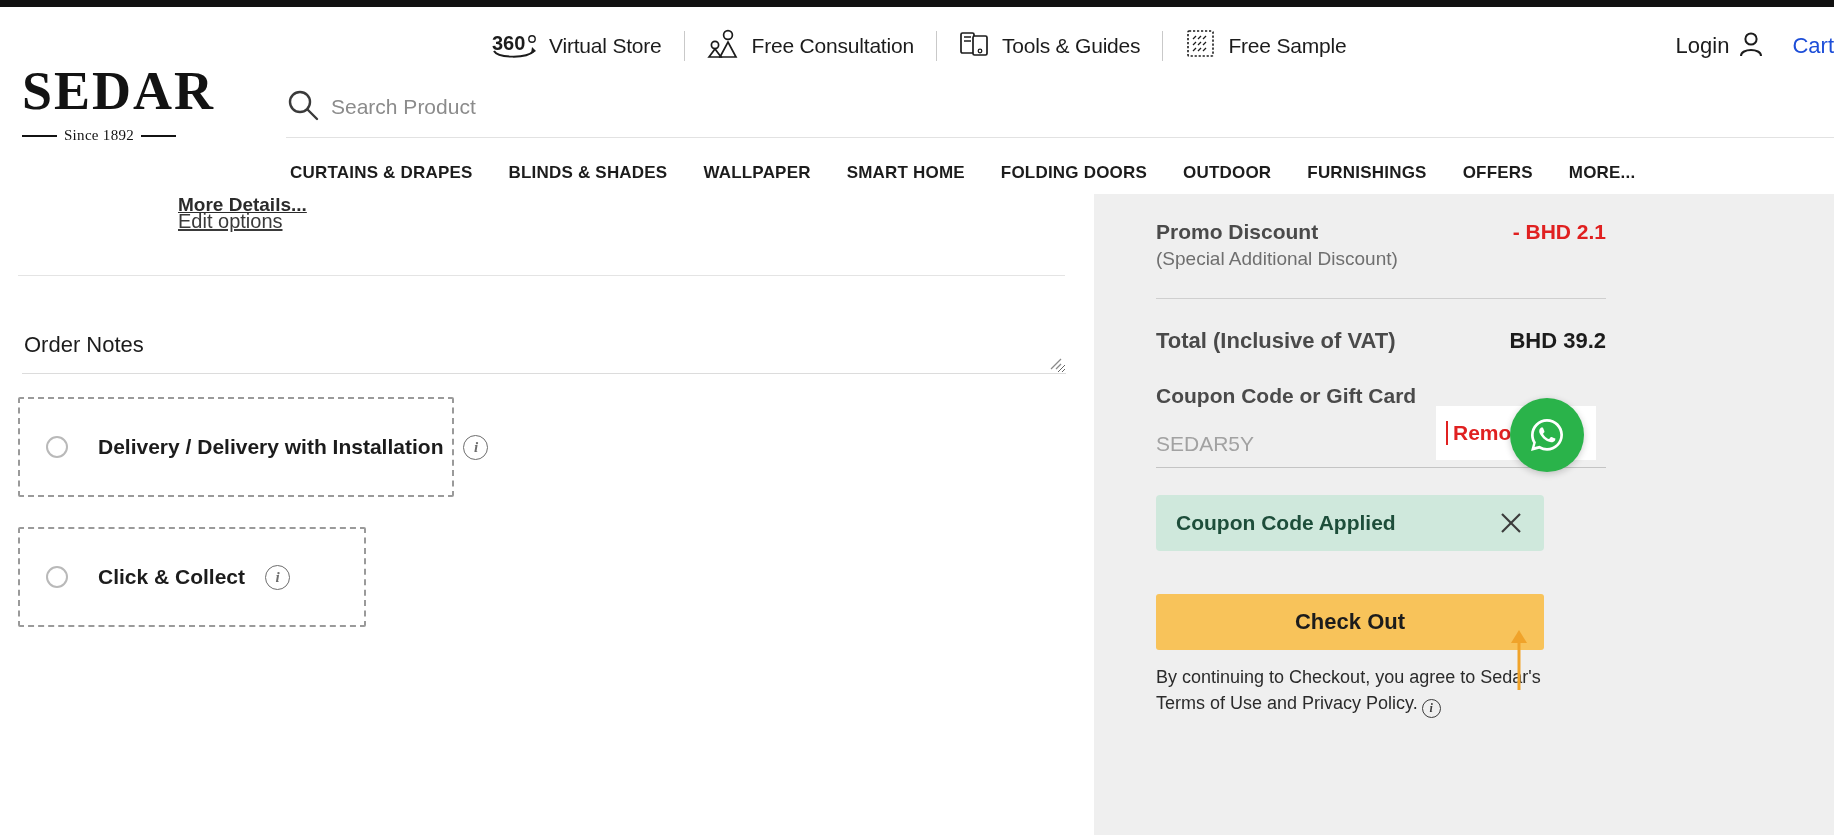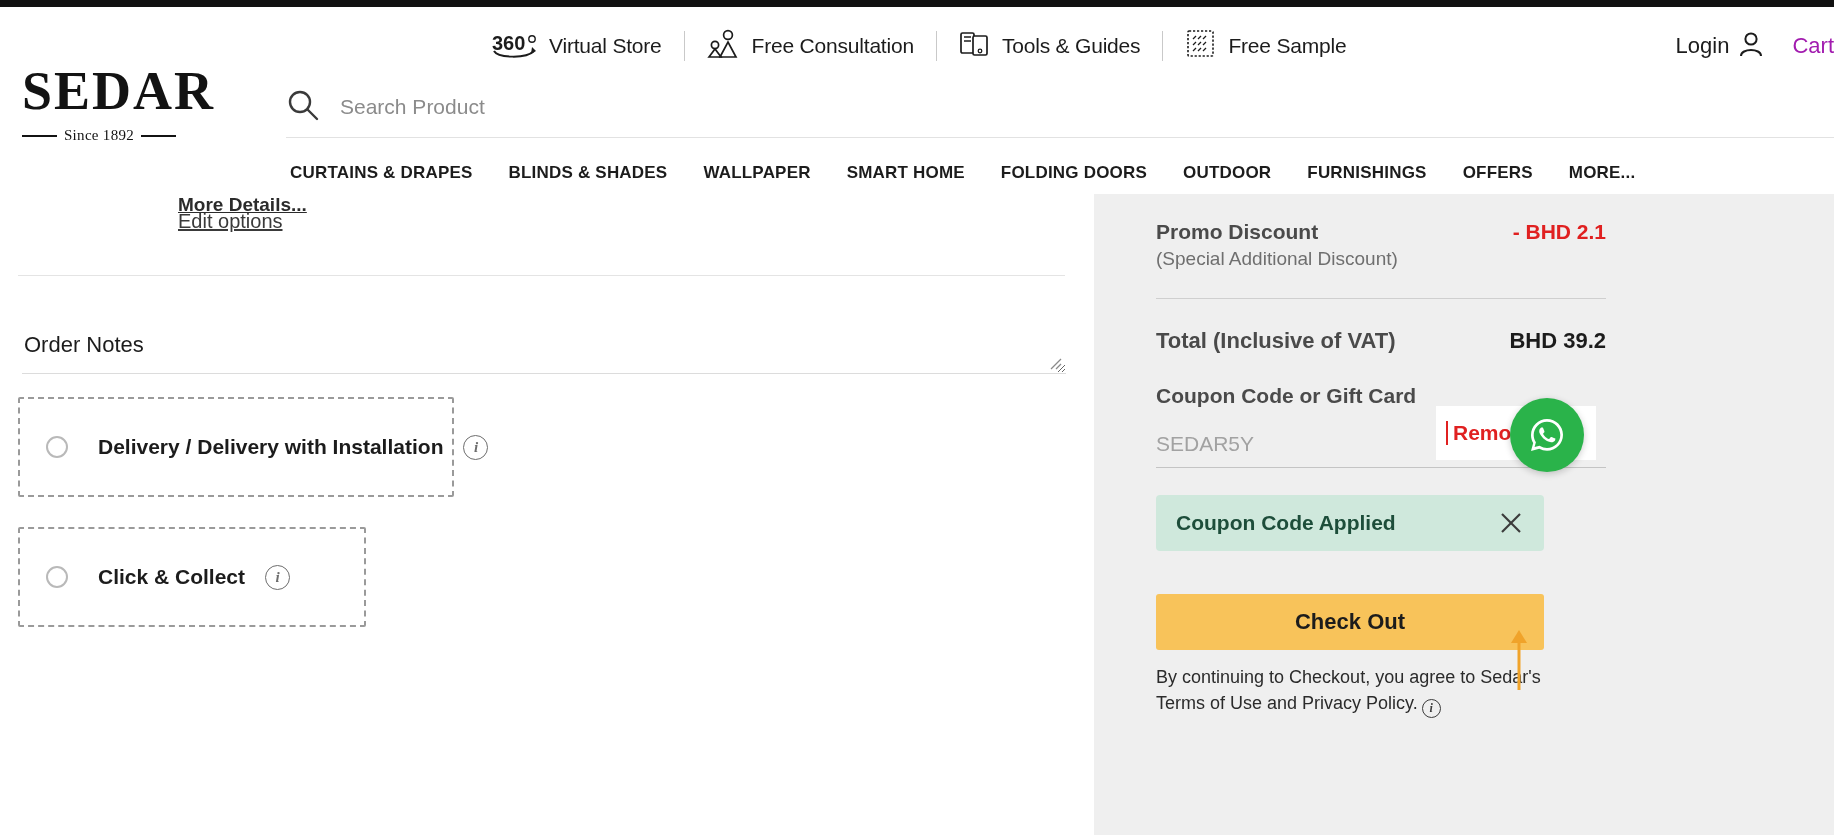--- a/index.html
+++ b/index.html
@@ -37,21 +37,21 @@
   .util-sep {
     width:1px; height:30px; background:#c9c9c9;
   }
   .util-right {
     position:absolute; right:0px; top:0; height:64px;
     display:flex; align-items:center; gap:0px; padding-right:0px;
   }
   .login-box { display:flex; align-items:center; gap:9px; padding:0 16px; cursor:pointer;}
   .login-box .label { font-size:22px; color:#1c1c1c; }
   .cart-box { display:flex; align-items:center; gap:8px; padding-left:12px; cursor:pointer;}
-  .cart-box .label { font-size:22px; color:#a21caf; }
+  .cart-box .label { font-size:22px; color:#1d4ed8; }
 
   .icon-360 { display:flex; align-items:flex-end;text-align:center; }
 
   
   .logo-wrap {
     position:absolute; left:22px; top:64px; width:250px;
   }
   .logo-text {
     font-family:"Liberation Serif", serif;
     font-size:54px; font-weight:700; letter-spacing:2px; color:#131313;
@@ -62,21 +62,21 @@
   }
   .logo-since .rule { flex:1; height:2px; background:#131313; }
   .logo-since .since-t {
     font-family:"Liberation Serif", serif; font-size:15px; color:#131313;
     white-space:nowrap; letter-spacing:0.3px;
   }
 
   
   .search-row {
     position:absolute; left:286px; top:76px; width:1548px; height:62px;
-    display:flex; align-items:center; gap:20px;
+    display:flex; align-items:center; gap:11px;
     border-bottom:1px solid #e2e2e2;
   }
   .search-input {
     border:none; outline:none; background:transparent;
     font-size:21px; color:#6a6a6a; font-family:"Liberation Sans", sans-serif;
     width:1000px; height:40px;
   }
   .search-input::placeholder { color:#8b8b8b; }
 
   

